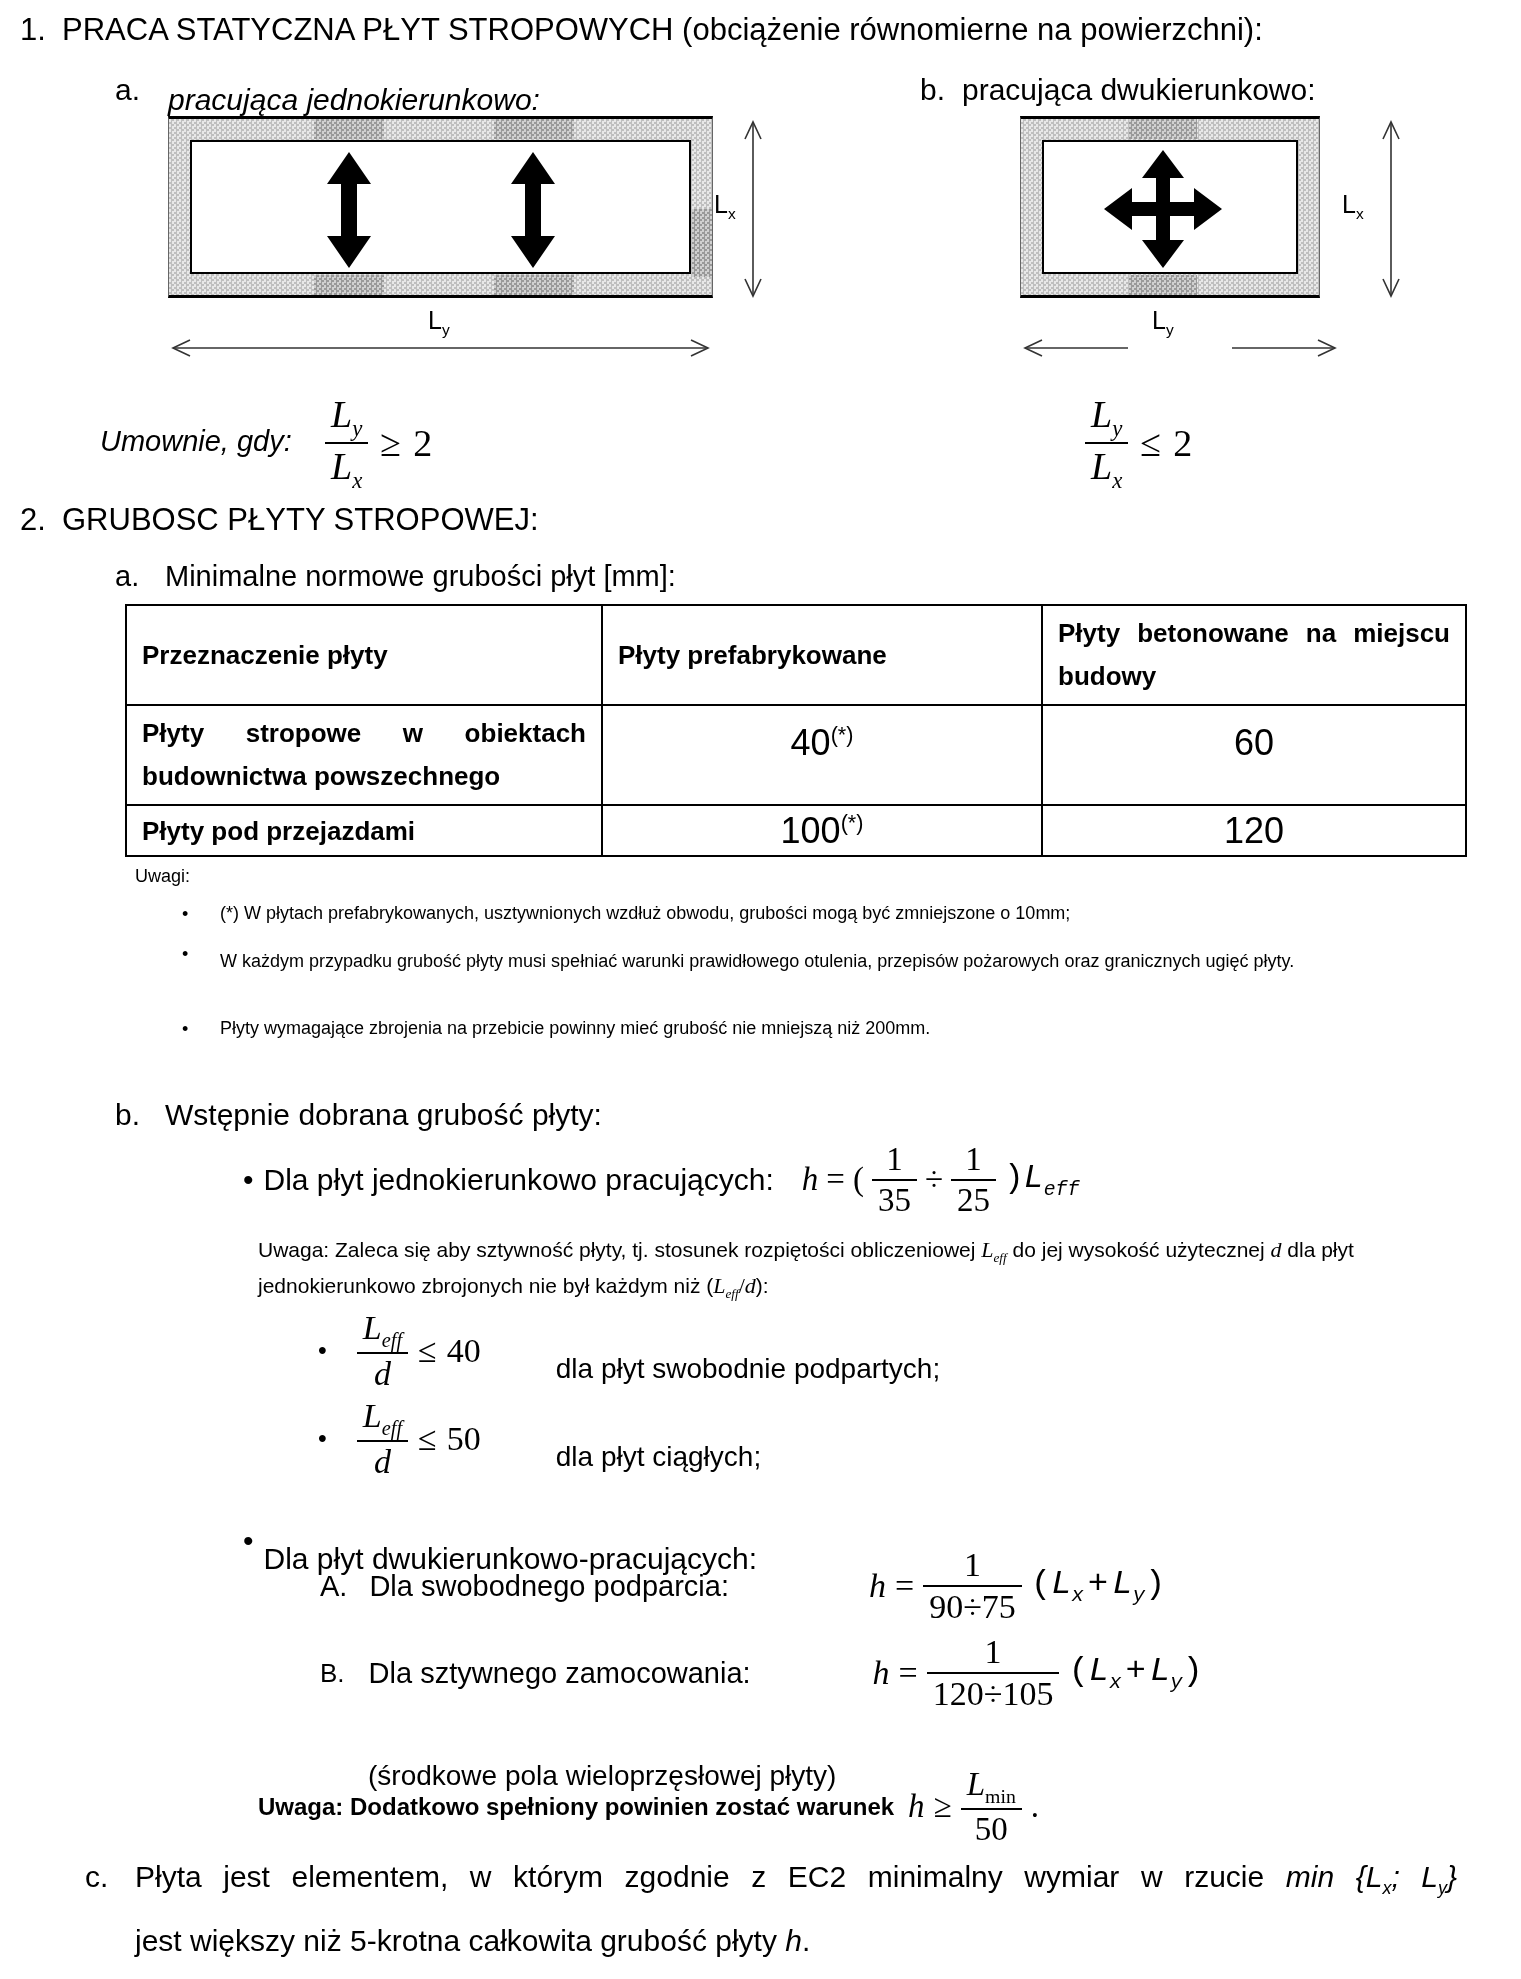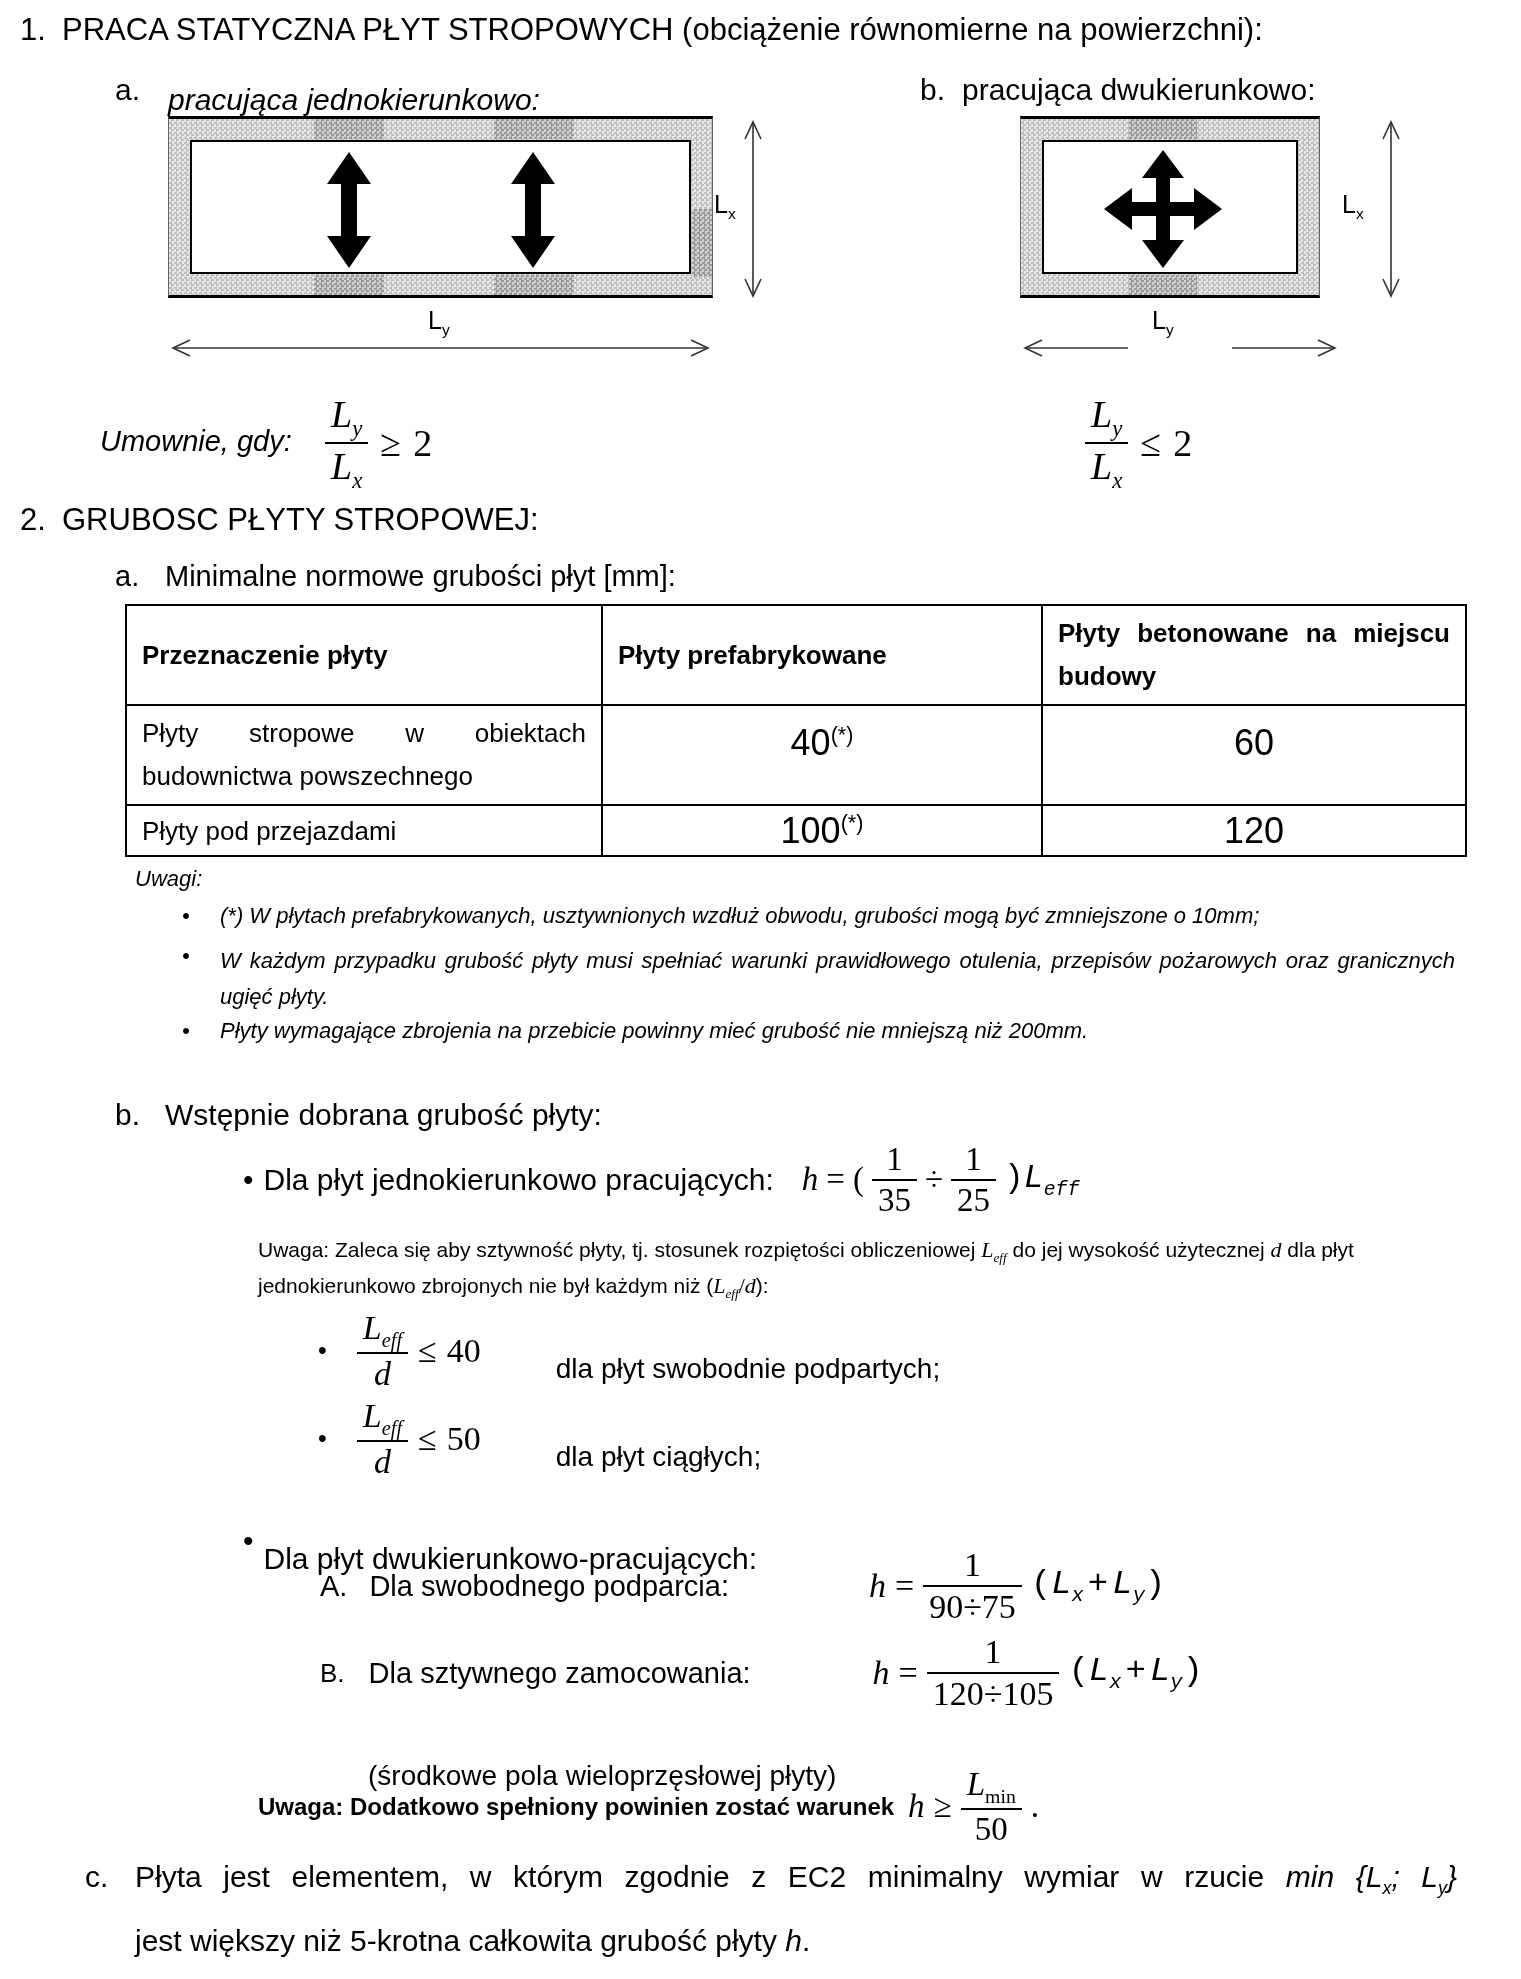--- a/index.html
+++ b/index.html
@@ -1,20 +1,20 @@
 <!DOCTYPE html>
 <html><head>
 <meta charset="utf-8">
 <style>
   html,body{margin:0;padding:0;background:#fff;}
   #page{position:relative;width:1521px;height:1979px;background:#ffffff;color:#000;
         font-family:"Liberation Sans",sans-serif;overflow:hidden;}
   .abs{position:absolute;}
   .fs31{font-size:31px;} .fs30{font-size:30px;} .fs29{font-size:29px;} .fs28{font-size:28px;margin-top:36px;}
-  .fs26{font-size:26px;} .fs25{font-size:25px;} .fs22{font-size:22px;font-style:italic;} .fs21{font-size:21px;}
+  .fs26{font-size:26px;} .fs25{font-size:25px;} .fs22{font-size:18px;} .fs21{font-size:21px;}
   .fs20{font-size:24px;font-weight:bold;}
   .it{font-style:italic;}
   .math{font-family:"Liberation Serif","DejaVu Serif",serif;font-style:italic;}
   .m38{font-size:38px;} .m34{font-size:34px;} .m33{font-size:33px;}
   .up{font-style:normal;}
   .fml{display:flex;align-items:center;}
   .frac{display:inline-block;vertical-align:middle;text-align:center;}
   .frac .num,.frac .den{display:block;line-height:1.18;padding:0 6px;}
   .frac .den{border-top:2.5px solid #000;}
   sub{font-size:0.6em;}
@@ -24,21 +24,21 @@
   .hatch{background:repeating-conic-gradient(#bfbfbf 0% 25%, #e8e8e8 0% 50%) 0 0/5px 5px;}
   .hatch-dark{background:repeating-conic-gradient(#999 0% 25%, #d0d0d0 0% 50%) 0 0/5px 5px;}
   .plate{border-top:3px solid #000;border-bottom:3px solid #000;
          border-left:1px solid #666;border-right:1px solid #666;box-sizing:border-box;}
   .plate-inner{position:absolute;left:21px;right:21px;top:21px;bottom:21px;background:#fff;border:2px solid #000;}
   .patch{position:absolute;}
   .just{text-align:justify;}
   .jline{text-align:justify;text-align-last:justify;}
   .mtable{border-collapse:collapse;table-layout:fixed;}
   .mtable td{border:2px solid #000;vertical-align:middle;padding:0;}
-  .mtable .cell{padding:6px 15px;font-size:26px;line-height:43px;}
+  .mtable .cell{padding:6px 15px;font-size:26px;line-height:43px;font-weight:bold;}
   .mtable .hcell{font-weight:bold;}
   .mtable .numcell{text-align:center;font-size:36px;margin-left:9px;}
   .bullet{line-height:1;}
   .nowrap{white-space:nowrap;font-family:Liberation Mono, monospace;}
 </style>
 </head>
 <body>
 
 <div id="page">
 

